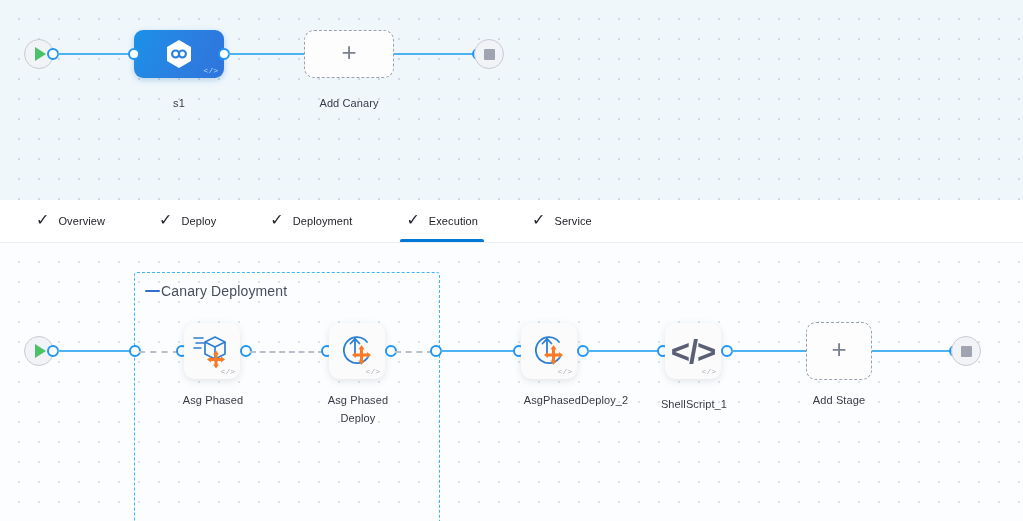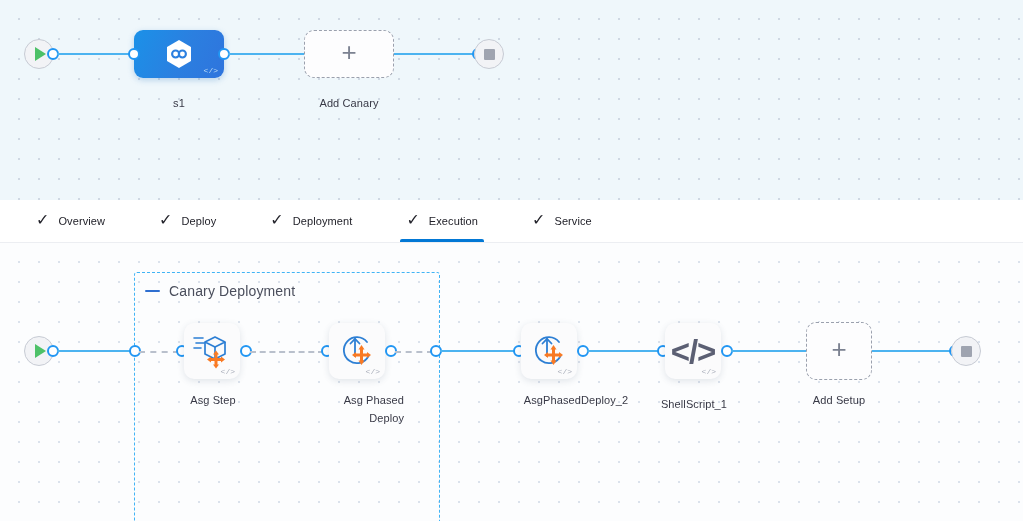--- a/index.html
+++ b/index.html
@@ -90,21 +90,21 @@
     color:#7c8291;font-size:26px;font-weight:300;line-height:1;
   }
   .add-node .plus{transform:translateY(-2px);}
 
   
   .group{
     position:absolute;box-sizing:border-box;
     border:1.4px dashed #40b4f5;border-radius:3px;background:transparent;
   }
   .group-head{
-    position:absolute;display:flex;align-items:center;gap:9px;
+    position:absolute;display:flex;align-items:center;gap:1px;
   }
   .group-minus{width:15px;height:2.5px;background:#2f6fd0;border-radius:2px;}
   .group-title{font-size:14px;color:#4a4e5c;letter-spacing:.15px;}
 
   
   .step-node{
     position:absolute;width:56px;height:56px;border-radius:10px;
     background:#fbfbfc;box-shadow:0 2px 7px rgba(40,60,90,.13);
     display:flex;align-items:center;justify-content:center;
   }
@@ -217,21 +217,21 @@
           <rect x="17.5" y="26" width="13" height="3" rx="1.2"></rect>
           <polygon points="24,18.5 27,22.5 21,22.5"></polygon>
           <polygon points="24,36.5 27,32.5 21,32.5"></polygon>
           <polygon points="15,27.5 19,24.5 19,30.5"></polygon>
           <polygon points="33,27.5 29,24.5 29,30.5"></polygon>
         </g>
       </svg>
       <span class="codebadge">&lt;/&gt;</span>
     </div>
     <div class="dot" style="left:240px;top:102px;"></div>
-    <div class="nodelabel" style="left:167px;top:148px;width:92px;">Asg Step</div>
+    <div class="nodelabel" style="left:167px;top:148px;width:92px;">Asg Phased</div>
 
     <div class="edge dashed" style="left:250px;top:108px;width:74px;"></div>
 
     <div class="dot" style="left:321px;top:102px;"></div>
     <div class="step-node" style="left:329px;top:80px;">
       <svg width="40" height="38" viewBox="0 0 40 38">
         <path d="M30 10 A13 13 0 1 0 31.5 24" stroke="#2d7fd4" stroke-width="1.8" fill="none" stroke-linecap="round"></path>
         <g stroke="#2d7fd4" stroke-width="1.8" stroke-linecap="round" fill="none">
           <line x1="18" y1="24" x2="18" y2="7"></line>
           <polyline points="13.5,11.5 18,6.8 22.5,11.5"></polyline>
@@ -241,21 +241,21 @@
           <rect x="17.5" y="21.5" width="14" height="3" rx="1.2"></rect>
           <polygon points="24.5,13 27.5,17.5 21.5,17.5"></polygon>
           <polygon points="24.5,33 27.5,28.5 21.5,28.5"></polygon>
           <polygon points="15,23 19,20 19,26"></polygon>
           <polygon points="34,23 30,20 30,26"></polygon>
         </g>
       </svg>
       <span class="codebadge">&lt;/&gt;</span>
     </div>
     <div class="dot" style="left:385px;top:102px;"></div>
-    <div class="nodelabel" style="left:312px;top:148px;width:92px;text-align:right;">Asg Phased Deploy</div>
+    <div class="nodelabel" style="left:312px;top:148px;width:92px;">Asg Phased Deploy</div>
 
     <div class="edge dashed" style="left:395px;top:108px;width:38px;"></div>
     <div class="dot" style="left:430px;top:102px;"></div>
 
     <div class="edge" style="left:440px;top:107px;width:75px;"></div>
 
     <div class="dot" style="left:513px;top:102px;"></div>
     <div class="step-node" style="left:521px;top:80px;">
       <svg width="40" height="38" viewBox="0 0 40 38">
         <path d="M30 10 A13 13 0 1 0 31.5 24" stroke="#2d7fd4" stroke-width="1.8" fill="none" stroke-linecap="round"></path>
@@ -285,21 +285,21 @@
       <span class="codebadge">&lt;/&gt;</span>
     </div>
     <div class="dot" style="left:721px;top:102px;"></div>
     <div class="nodelabel" style="left:642px;top:152px;width:104px;">ShellScript_1</div>
 
     <div class="edge" style="left:731px;top:107px;width:75px;"></div>
 
     <div class="add-node" style="left:806px;top:79px;width:66px;height:58px;">
       <span class="plus">+</span>
     </div>
-    <div class="nodelabel" style="left:789px;top:148px;width:100px;">Add Setup</div>
+    <div class="nodelabel" style="left:789px;top:148px;width:100px;">Add Stage</div>
 
     <div class="edge" style="left:872px;top:107px;width:80px;"></div>
     <div class="dot" style="left:949px;top:102px;"></div>
     <div class="terminal" style="left:951px;top:93px;">
       <div class="stopsq"></div>
     </div>
   </div>
 
 </div>
 

